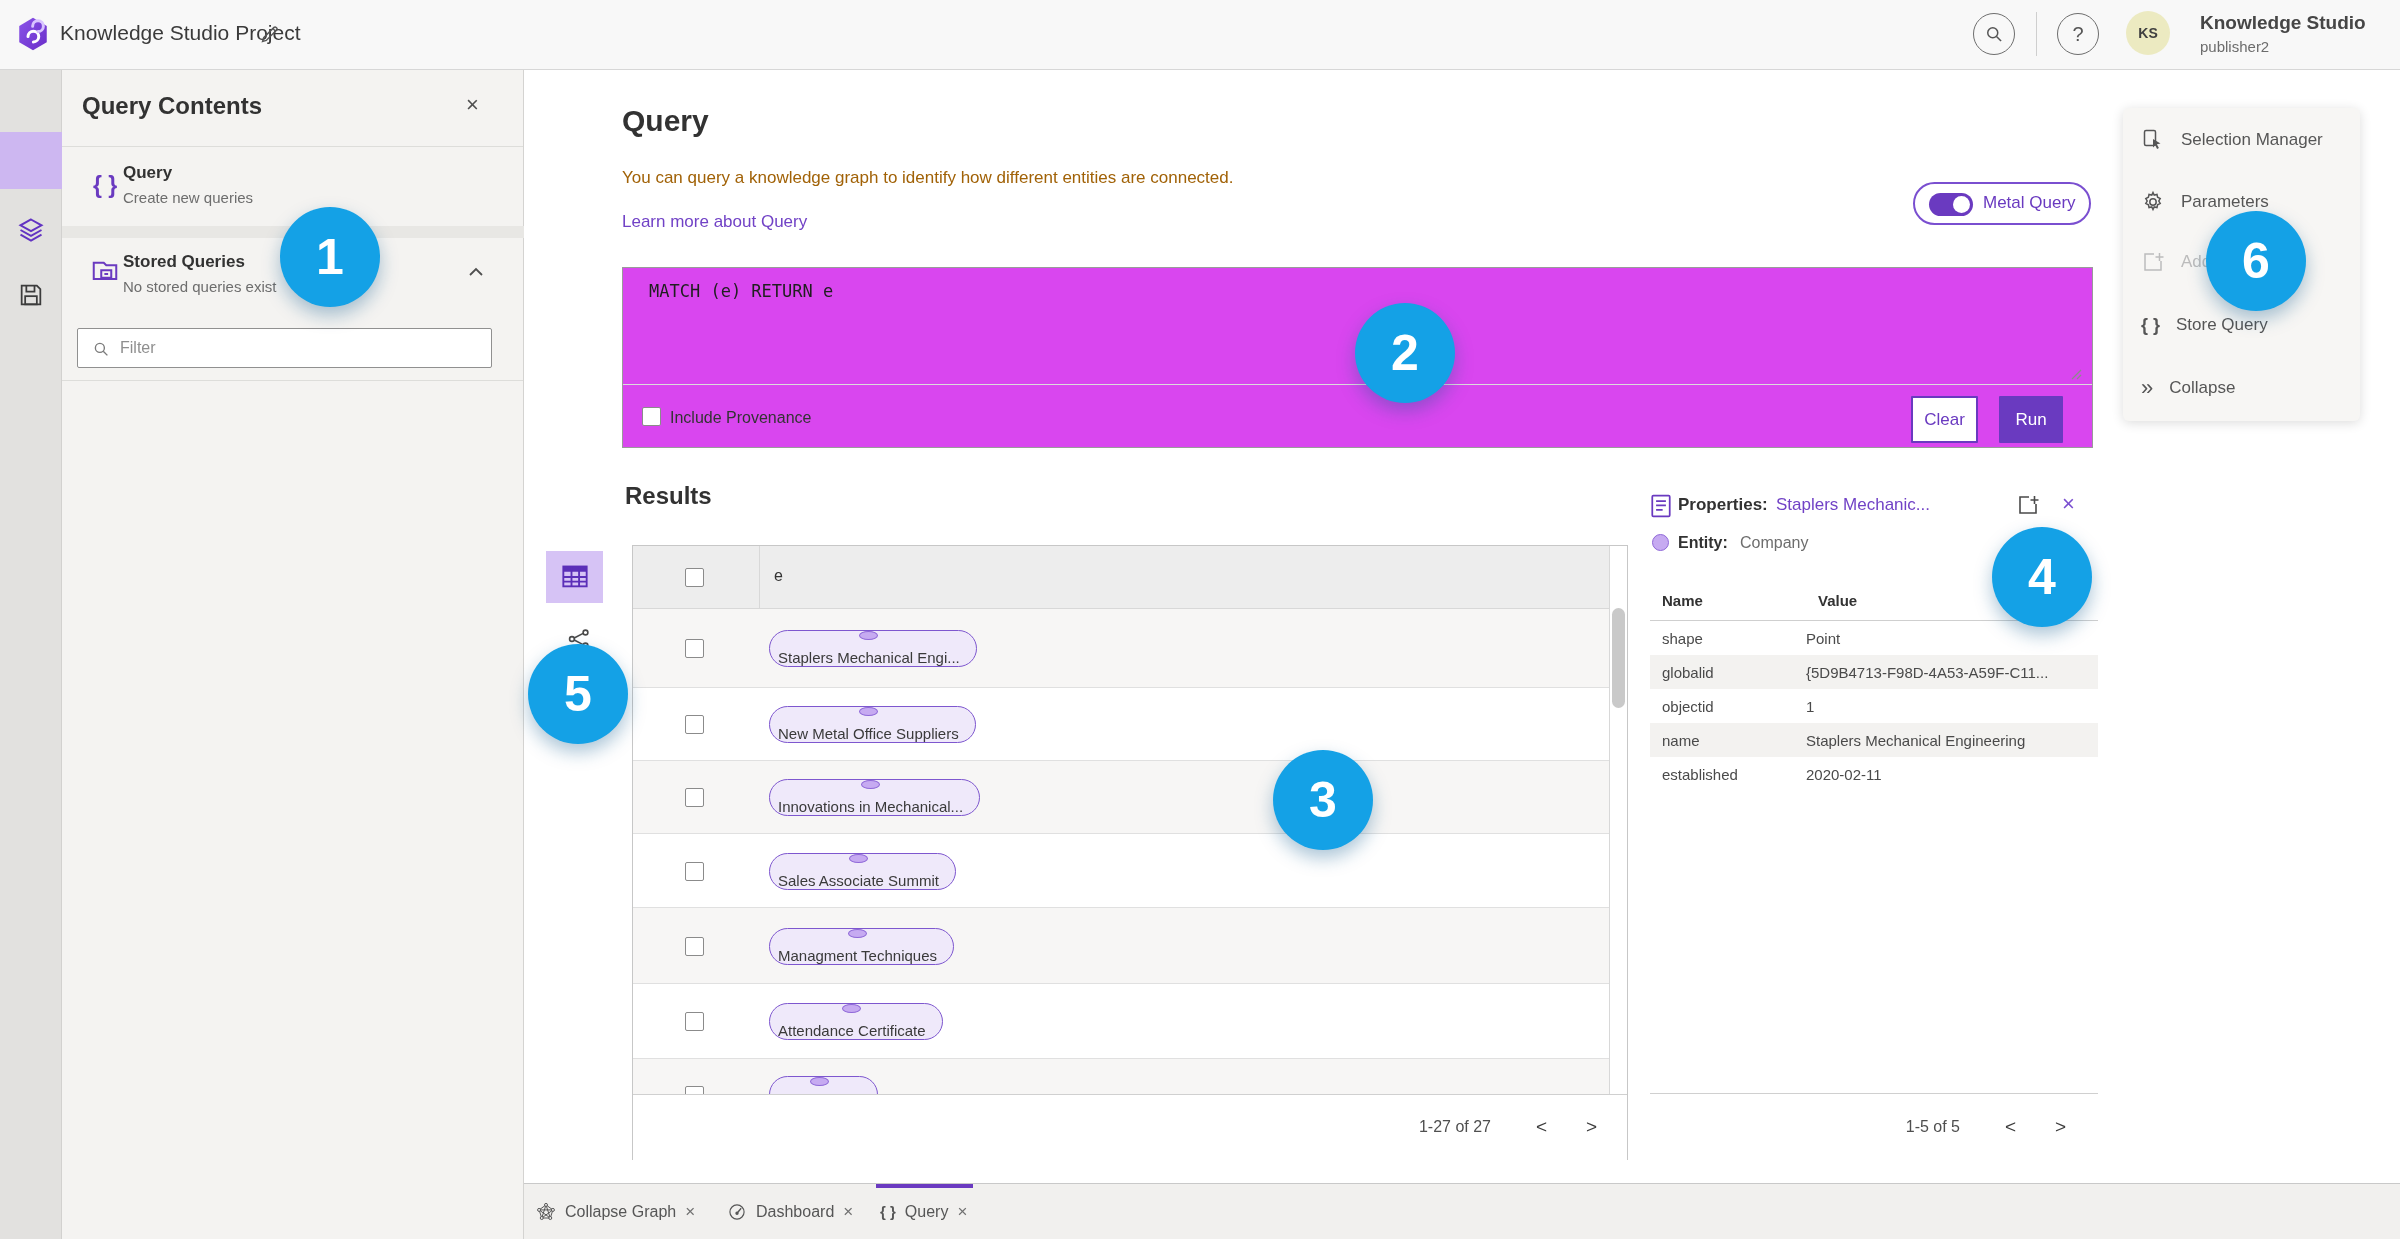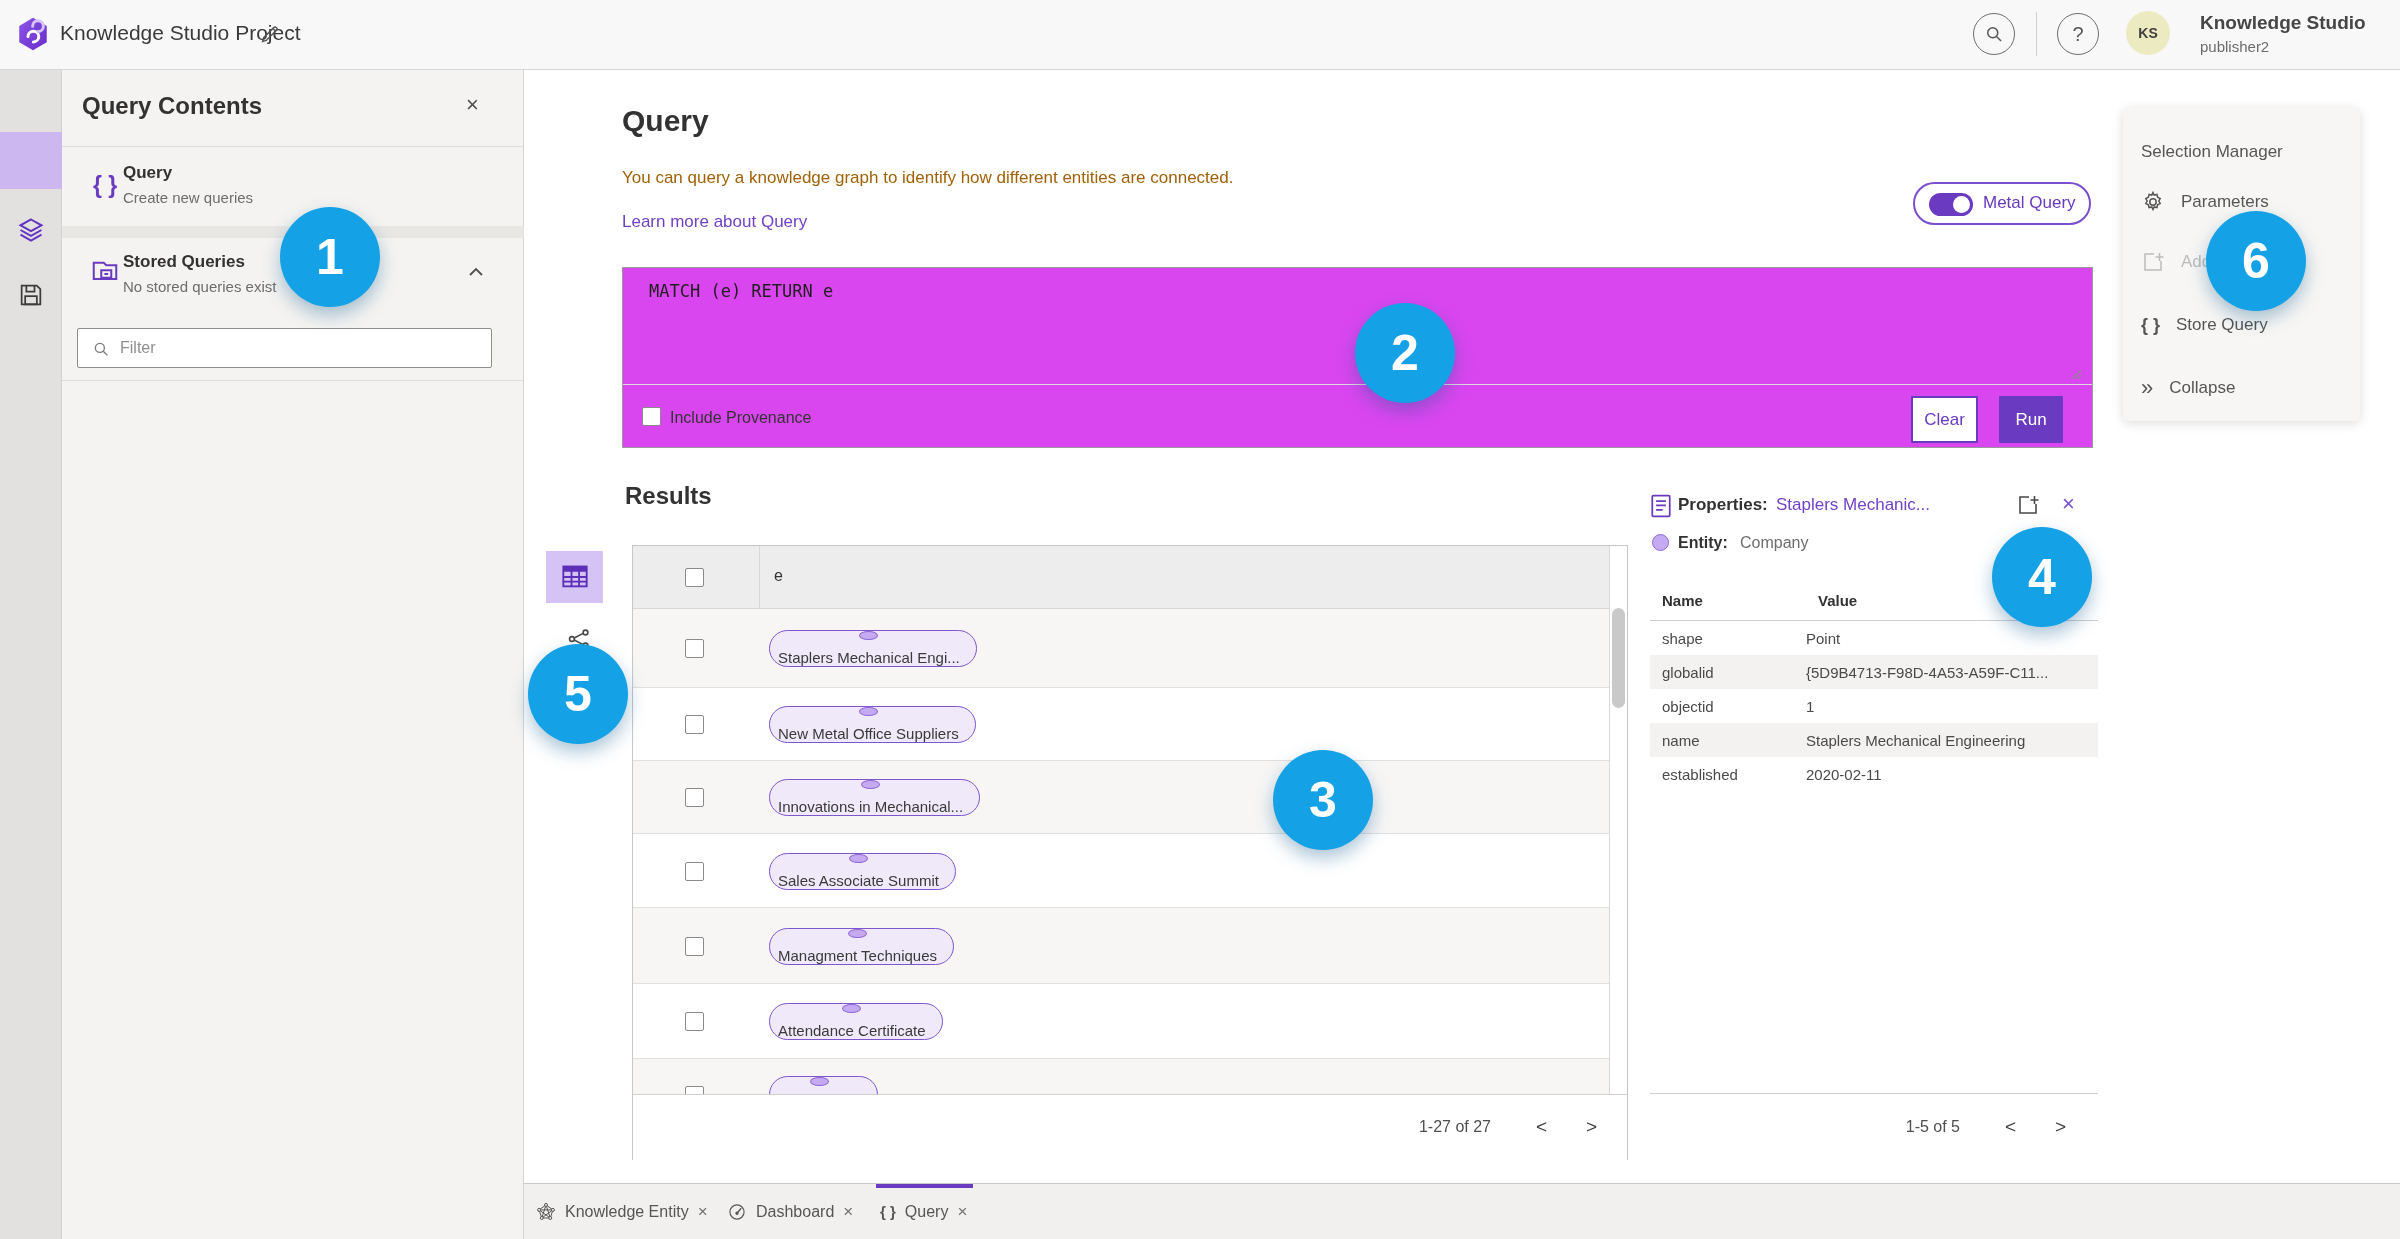--- a/index.html
+++ b/index.html
@@ -323,21 +323,21 @@
       <span class="pval">2020-02-11</span>
     </div>
 
     <span class="abs" style="left:0;top:603px;width:448px;height:1px;background:#d0d0d0;"></span>
     <span class="abs pagi nowrap" style="right:140px;top:628px;">1-5 of 5</span>
     <span class="abs chev" style="right:84px;top:626px;">&lt;</span>
     <span class="abs chev" style="right:34px;top:626px;">&gt;</span>
   </div>
 
   <div class="abs actions">
-    <div class="act-item" style="top:18px;flex-direction:column;">
+    <div class="act-item" style="top:18px;">
       <svg width="24" height="24" viewBox="0 0 24 24" fill="none" stroke="#565656" stroke-width="1.5">
         <rect x="3.5" y="2.5" width="11" height="15" rx="1.5"></rect>
         <polygon points="12,11 19.5,15.5 15.9,16.2 17.9,20 16.1,20.9 14.2,17.2 12,19.5" fill="#565656" stroke="none"></polygon>
       </svg>
       <span class="alabel">Selection Manager</span>
     </div>
     <div class="act-item" style="top:80px;">
       <svg width="24" height="24" viewBox="0 0 24 24" fill="none" stroke="#565656" stroke-width="1.5">
         <circle cx="12" cy="12" r="3.2"></circle>
         <path d="M12 2.5 l1.2 2.6 2.8 -0.6 0.6 2.8 2.6 1.2 -1.4 2.5 1.4 2.5 -2.6 1.2 -0.6 2.8 -2.8 -0.6 -1.2 2.6 -1.2 -2.6 -2.8 0.6 -0.6 -2.8 -2.6 -1.2 1.4 -2.5 -1.4 -2.5 2.6 -1.2 0.6 -2.8 2.8 0.6 z"></path>
@@ -367,21 +367,21 @@
     <div class="tab" style="left:12px;">
       <svg width="20" height="20" viewBox="0 0 24 24" fill="none" stroke="#565656" stroke-width="1.2">
         <path d="M12 3.5 L20.3 9.5 L17.1 19.2 L6.9 19.2 L3.7 9.5 Z"></path>
         <path d="M12 3.5 L17.1 19.2 M12 3.5 L6.9 19.2 M3.7 9.5 L20.3 9.5 M3.7 9.5 L17.1 19.2 M20.3 9.5 L6.9 19.2"></path>
         <circle cx="12" cy="3.5" r="1.8" fill="#f1f0ee"></circle>
           <circle cx="20.3" cy="9.5" r="1.8" fill="#f1f0ee"></circle>
         <circle cx="17.1" cy="19.2" r="1.8" fill="#f1f0ee"></circle>
           <circle cx="6.9" cy="19.2" r="1.8" fill="#f1f0ee"></circle>
         <circle cx="3.7" cy="9.5" r="1.8" fill="#f1f0ee"></circle>
       </svg>
-      <span>Knowledge Entity</span>
+      <span>Collapse Graph</span>
       <span class="tclose">×</span>
     </div>
 
     <div class="tab" style="left:203px;">
       <svg width="20" height="20" viewBox="0 0 24 24" fill="none" stroke="#565656" stroke-width="1.4">
         <circle cx="12" cy="12" r="8.5"></circle>
         <path d="M12 13.5 L17 7.5" stroke-width="1.6"></path>
         <circle cx="12" cy="13.5" r="1.3" fill="#565656"></circle>
       </svg>
       <span>Dashboard</span>

